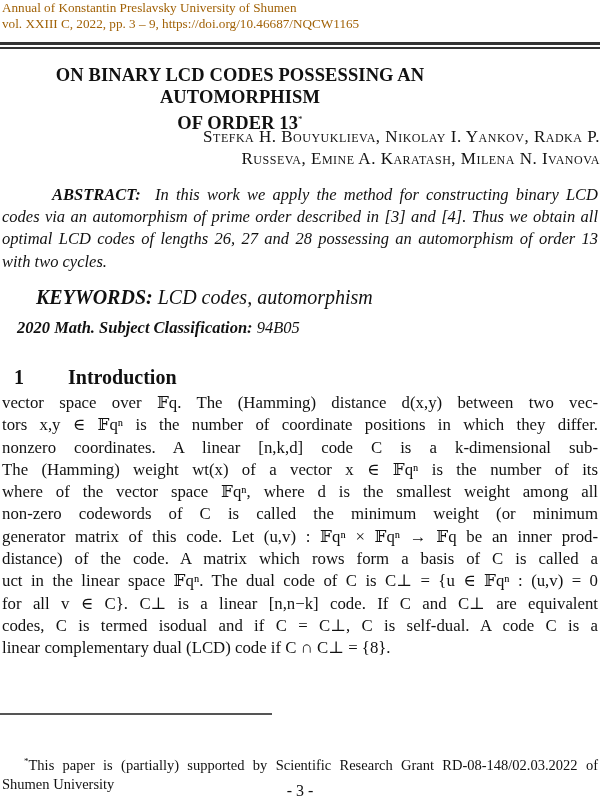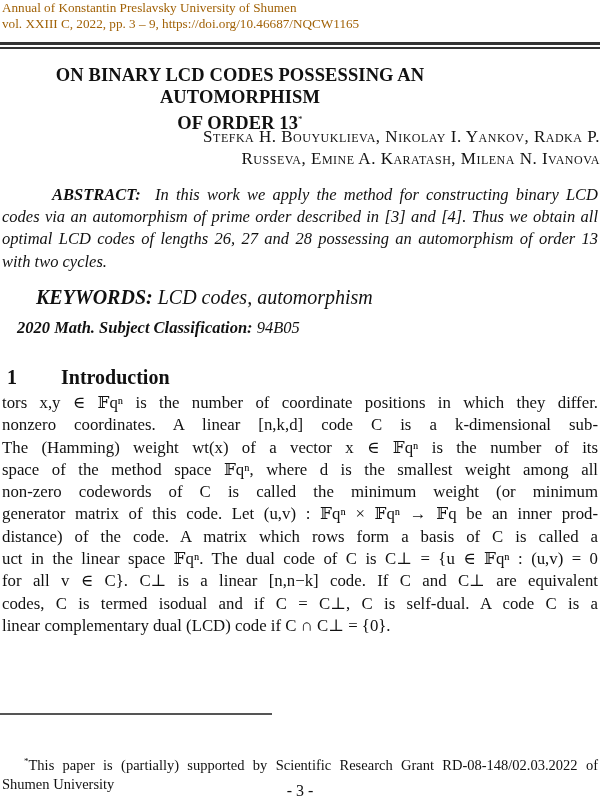--- a/index.html
+++ b/index.html
@@ -20,21 +20,21 @@
   }
   .abstract {
     position: absolute; left: 2px; width: 596px; top: 184px;
     font-style: italic; font-size: 16.5px; line-height: 22.2px; text-align: justify;
   }
   .indent { display: inline-block; width: 50px; }
   .bi { font-weight: bold; }
   .keywords { position: absolute; left: 36px; top: 286px; font-style: italic; font-size: 20px; }
   .msc { position: absolute; left: 2px; top: 318px; font-style: italic; font-size: 16.5px; margin-left: 15px; }
   .section {
-    position: absolute; left: 7px; top: 366px; font-weight: bold; font-size: 20px; font-family: Liberation Serif, serif;
+    position: absolute; left: 14px; top: 366px; font-weight: bold; font-size: 20px; font-family: Liberation Serif, serif;
   }
   .section .num { display: inline-block; width: 54px; }
   .body {
     position: absolute; left: 2px; width: 596px; top: 392px;
     font-size: 16.8px; line-height: 22.3px; text-align: justify;
   }
   .body .line { display: block; text-align: justify; text-align-last: justify; white-space: nowrap; }
   .body .line.last { text-align-last: left; }
   .footrule { position: absolute; left: 0; top: 713px; width: 272px; height: 1.5px; background: #555; }
   .footnote {
@@ -76,31 +76,32 @@
 <div class="msc">
   <span class="bi">2020 Math. Subject Classification:</span>
   <span>94B05</span>
 </div>
 
 <div class="section">
   <span class="num">1</span><span>Introduction</span>
 </div>
 
 <div class="body">
+  <span class="line">vector space over 𝔽q. The (Hamming) distance d(x,y) between two vec-</span>
   <span class="line">tors x,y ∈ 𝔽qⁿ is the number of coordinate positions in which they differ.</span>
   <span class="line">nonzero coordinates. A linear [n,k,d] code C is a k-dimensional sub-</span>
   <span class="line">The (Hamming) weight wt(x) of a vector x ∈ 𝔽qⁿ is the number of its</span>
-  <span class="line">space of the method space 𝔽qⁿ, where d is the smallest weight among all</span>
+  <span class="line">where of the vector space 𝔽qⁿ, where d is the smallest weight among all</span>
   <span class="line">non-zero codewords of C is called the minimum weight (or minimum</span>
   <span class="line">generator matrix of this code. Let (u,v) : 𝔽qⁿ × 𝔽qⁿ → 𝔽q be an inner prod-</span>
   <span class="line">distance) of the code. A matrix which rows form a basis of C is called a</span>
   <span class="line">uct in the linear space 𝔽qⁿ. The dual code of C is C⊥ = {u ∈ 𝔽qⁿ : (u,v) = 0</span>
   <span class="line">for all v ∈ C}. C⊥ is a linear [n,n−k] code. If C and C⊥ are equivalent</span>
   <span class="line">codes, C is termed isodual and if C = C⊥, C is self-dual. A code C is a</span>
-  <span class="line last">linear complementary dual (LCD) code if C ∩ C⊥ = {0}.</span>
+  <span class="line last">linear complementary dual (LCD) code if C ∩ C⊥ = {8}.</span>
 </div>
 
 <div class="footrule"></div>
 <div class="footnote">
   <span style="display:inline-block;width:22px;"></span><sup style="font-size:9px;">*</sup><span>This paper is (partially) supported by Scientific Research Grant RD-08-148/02.03.2022 of Shumen University</span>
 </div>
 
 <div class="pagenum">- 3 -</div>
 
 </body></html>

